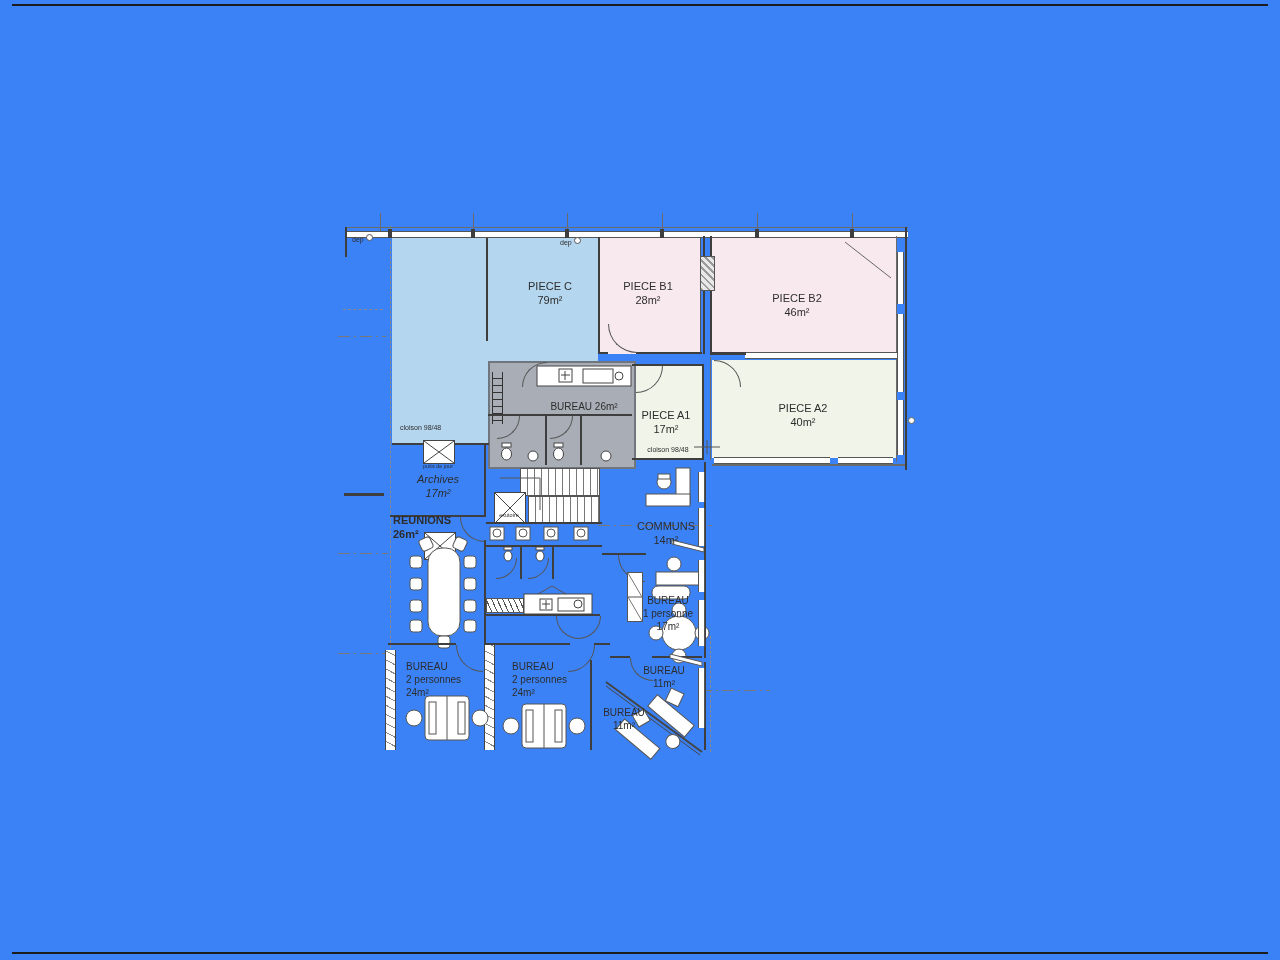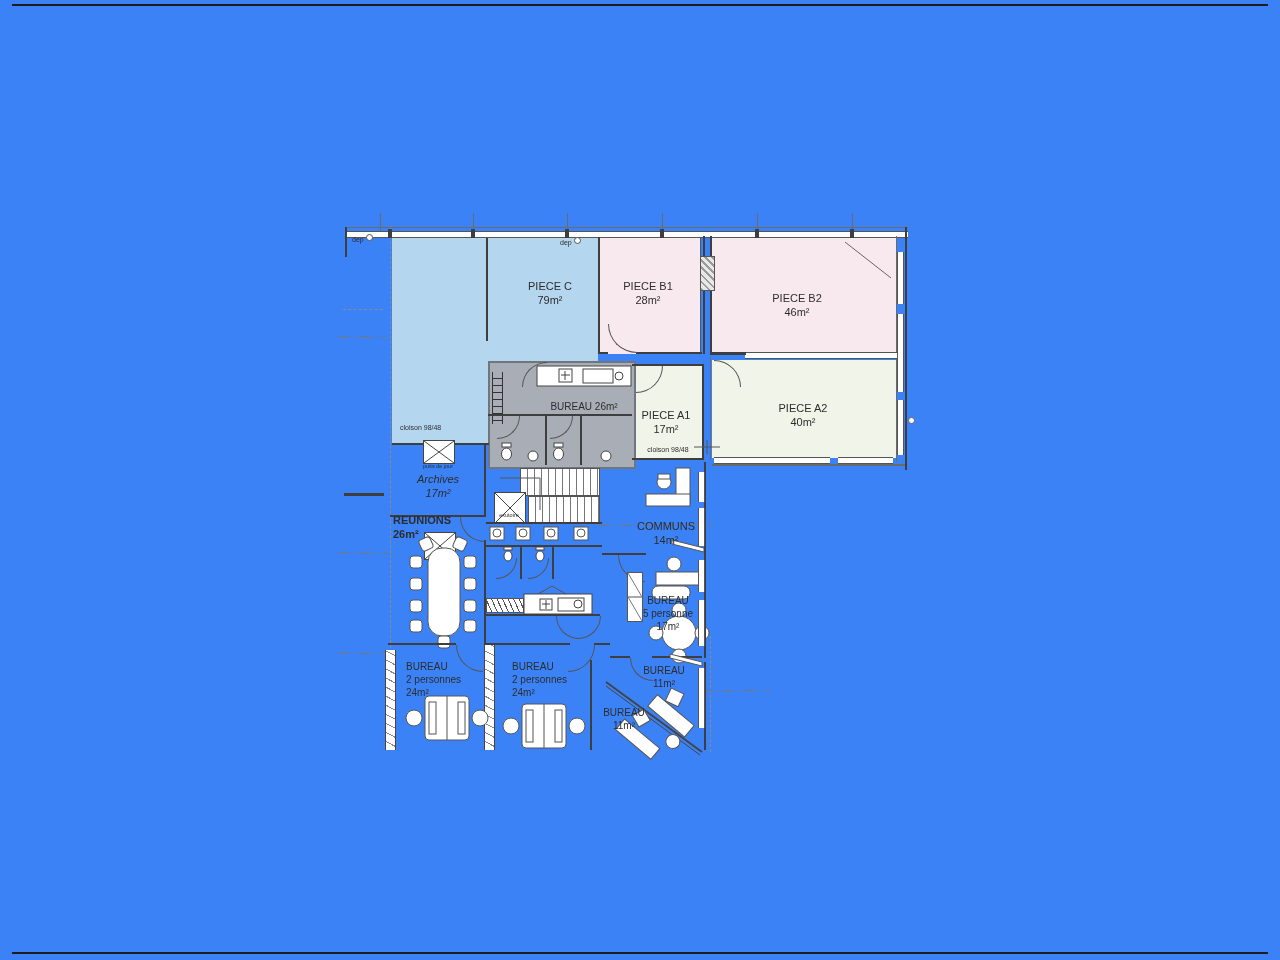--- a/index.html
+++ b/index.html
@@ -364,21 +364,21 @@
   <div class="lbl" style="left:393px;top:513px;width:82px;text-align:left;font-weight:bold;">
     <span class="sub">REUNIONS</span>
       <span class="sub">26m²</span>
     </div>
   <div class="lbl" style="left:630px;top:519px;width:72px;">
     <span class="sub">COMMUNS</span>
       <span class="sub">14m²</span>
     </div>
   <div class="lbl" style="left:630px;top:594px;width:76px;font-size:10px;">
     <span class="sub">BUREAU</span>
-      <span class="sub">5 personne</span>
+      <span class="sub">1 personne</span>
       <span class="sub">17m²</span>
     </div>
   <div class="lbl" style="left:406px;top:660px;width:84px;text-align:left;font-size:10px;">
     <span class="sub">BUREAU</span>
       <span class="sub">2 personnes</span>
       <span class="sub">24m²</span>
     </div>
   <div class="lbl" style="left:512px;top:660px;width:84px;text-align:left;font-size:10px;">
     <span class="sub">BUREAU</span>
       <span class="sub">2 personnes</span>

